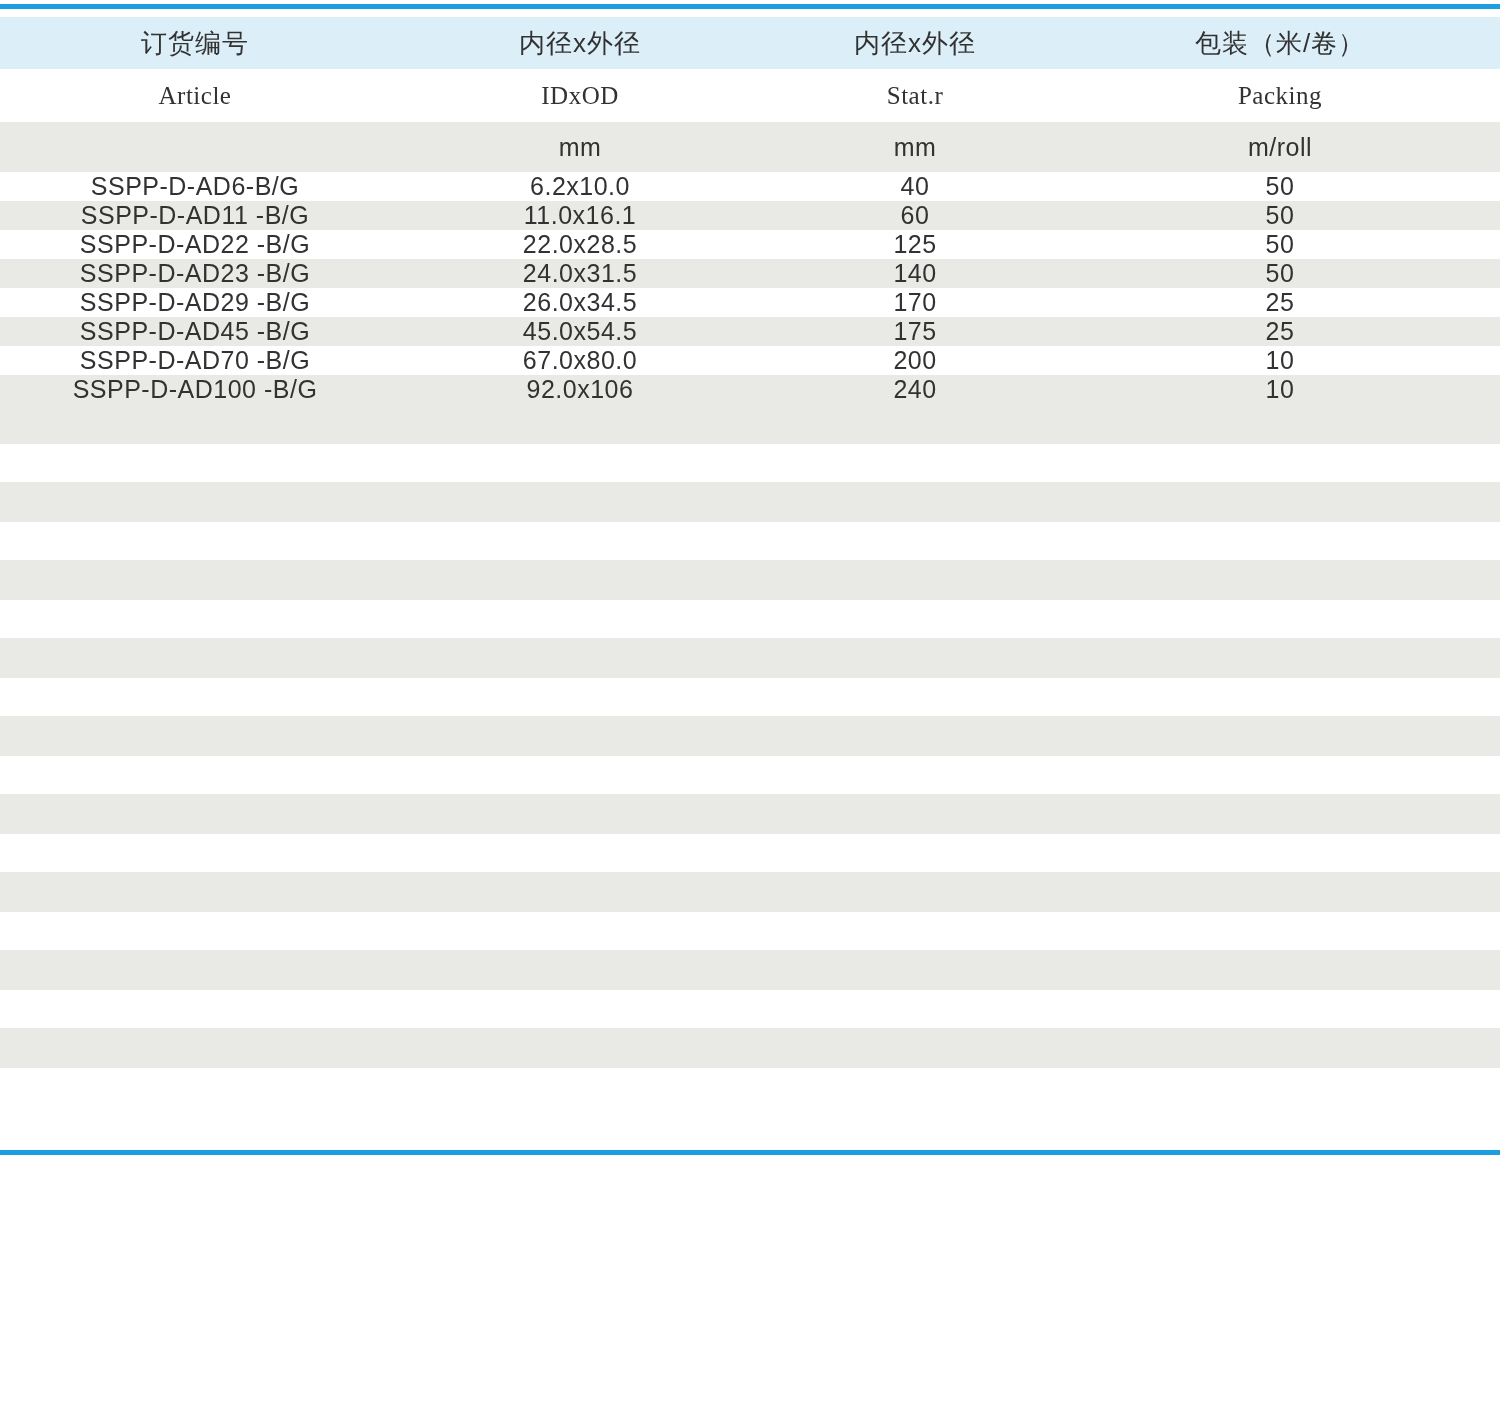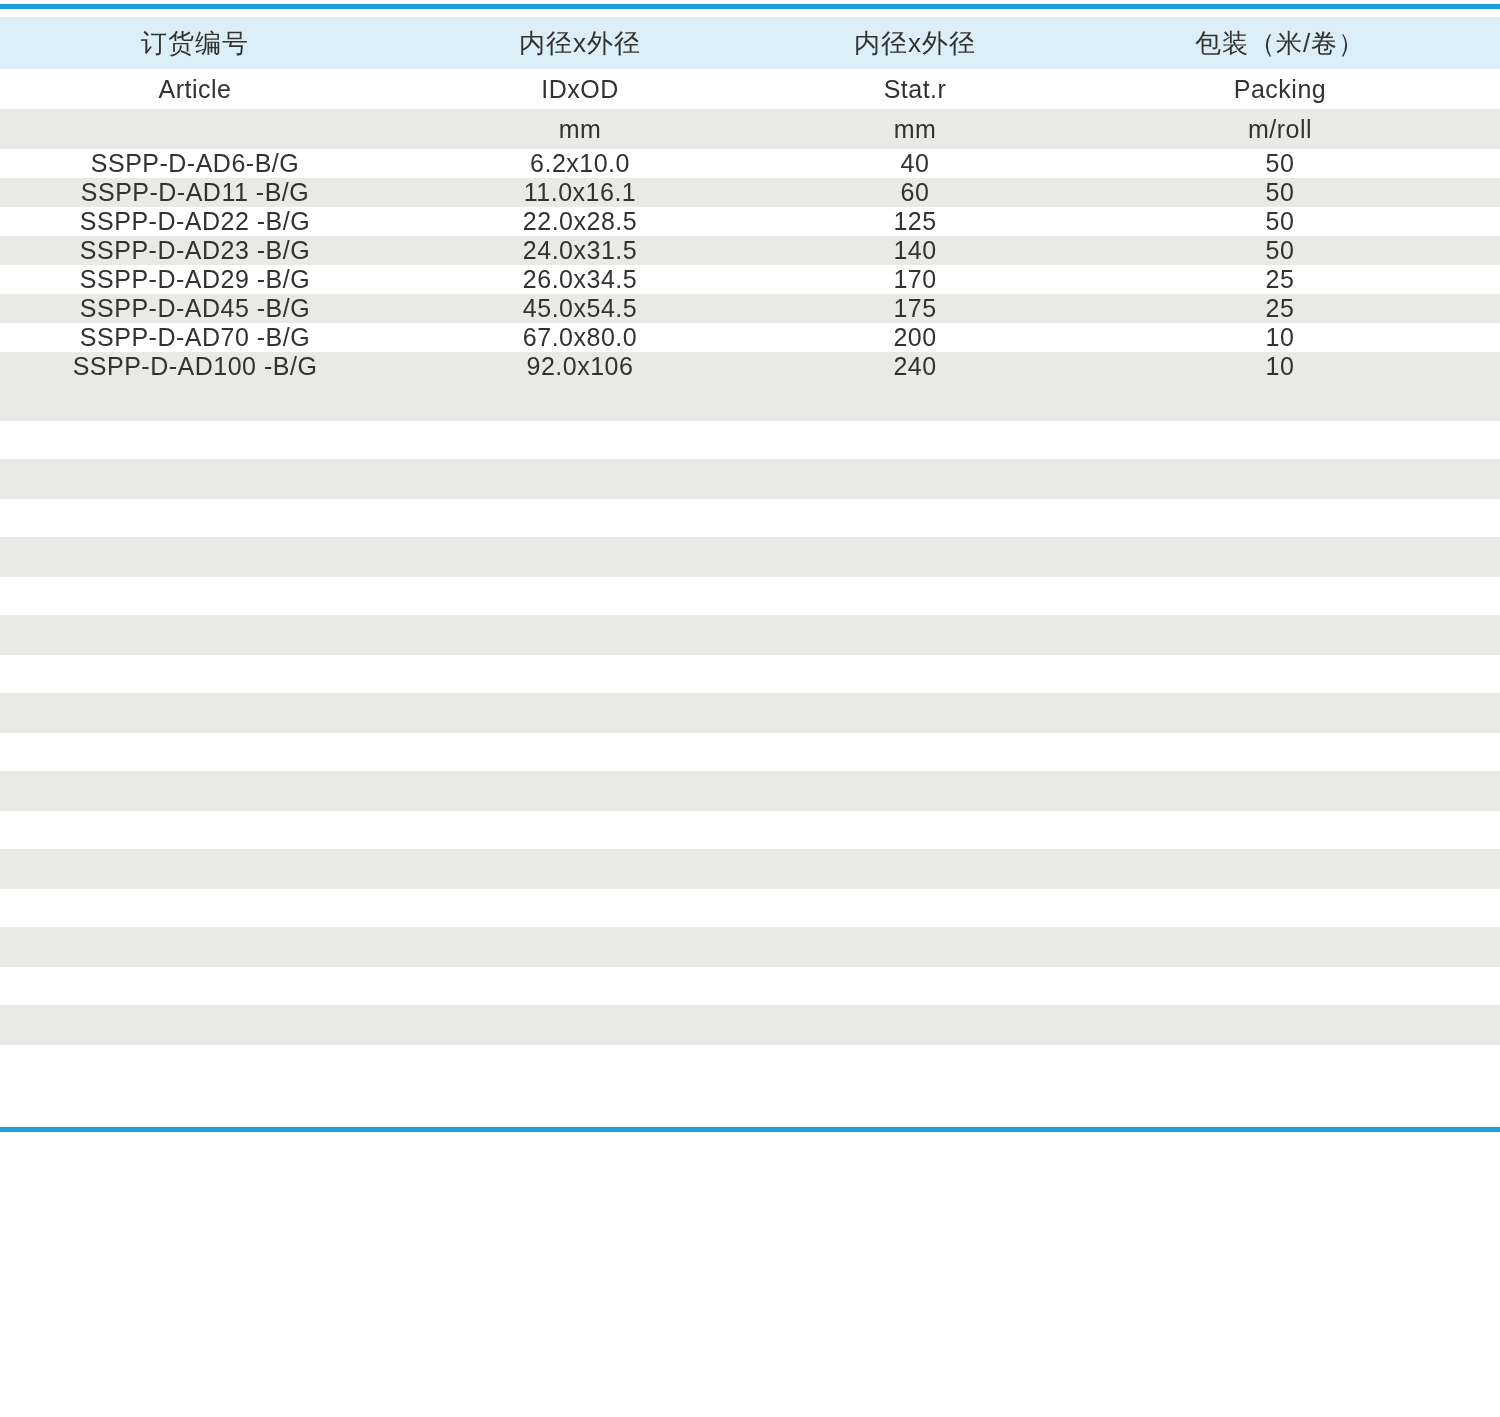--- a/index.html
+++ b/index.html
@@ -32,22 +32,22 @@
     padding: 0;
     text-align: center;
     vertical-align: middle;
     font-weight: normal;
     font-size: 25px;
     letter-spacing: 0.5px;
     white-space: nowrap;
   }
   tr.h-cn  { height: 52px; background: #dceef8; }
   tr.h-cn th { font-size: 26px; letter-spacing: 1px; }
-  tr.h-en  { height: 40px; background: #ffffff; }
-  tr.h-unit{ height: 40px; background: #e9e9e5; }
+  tr.h-en  { height: 53px; background: #ffffff; font-family: Liberation Serif, serif; }
+  tr.h-unit{ height: 50px; background: #e9e9e5; }
   tbody tr { height: 24px; background: #ffffff; margin-left: 16px; }
   tbody tr:nth-child(even) { background: #e9e9e5; }
 
   .stripes { width: 100%; }
   .stripe {
     height: 40px;
     background: #e9e9e5;
     margin-bottom: 38px;
   }
   .stripe:last-child { margin-bottom: 0; }

